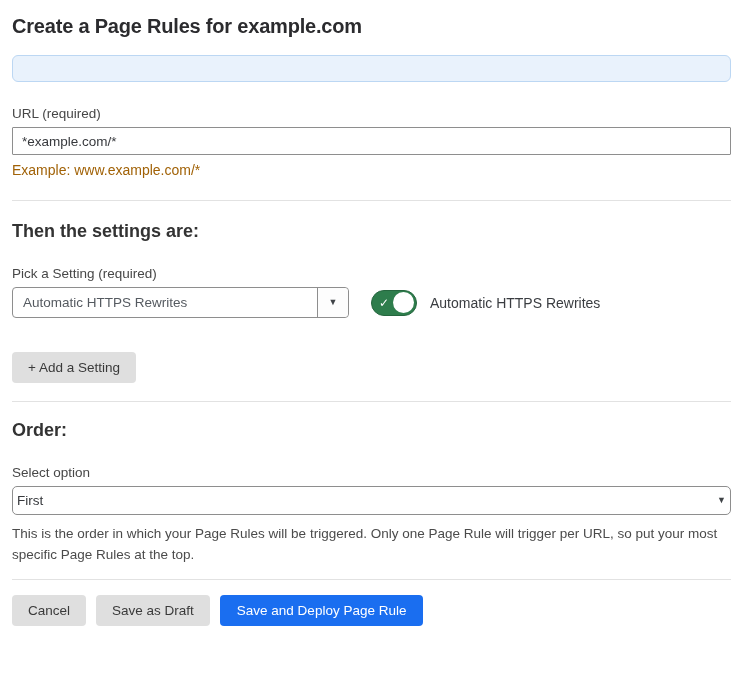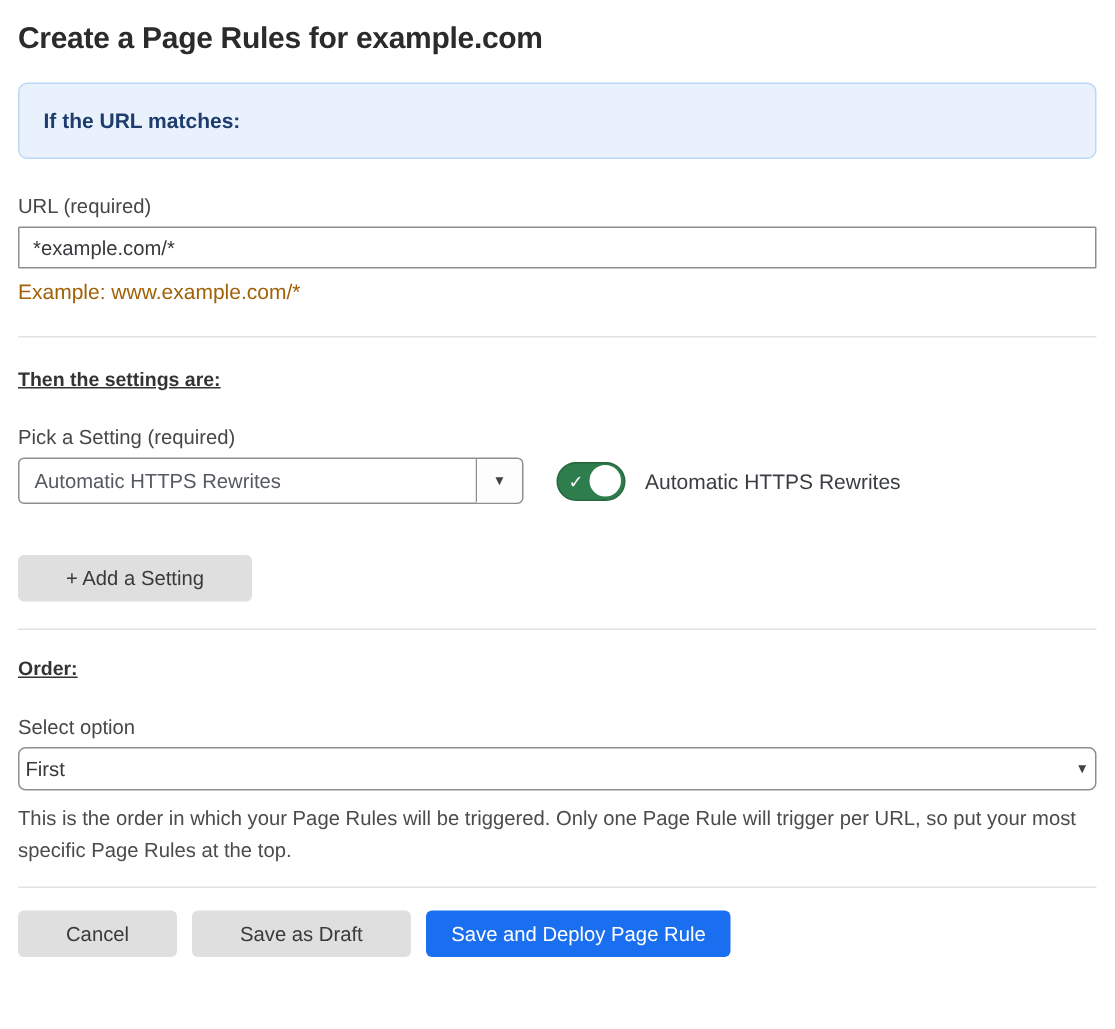--- a/index.html
+++ b/index.html
@@ -22,58 +22,57 @@
   .info-heading{font-weight:bold;}
   .info-link{color:var(--link-blue);text-decoration:underline;cursor:pointer;}
 
   .field-label{margin-top:24px;font-size:13.5px;color:#474747;}
   .text-input{margin-top:6px;width:100%;height:28px;border:1px solid #8e8e8e;border-radius:1px;
     padding:0 9px;font-size:13.5px;color:#37393d;font-family:inherit;background:#fff;outline:none;}
   .helper-text{margin-top:7px;font-size:14px;color:#a16207;}
 
   .divider{border:none;border-top:1px solid #e2e2e2;margin-top:22px;}
 
-  .section-heading{margin-top:20px;font-size:13px;font-weight:bold;color:#333;text-decoration:underline;}
+  .section-heading{margin-top:20px;font-size:18px;font-weight:bold;color:#333;}
 
   .setting-row{margin-top:6px;display:flex;align-items:center;}
   .dropdown{width:337px;height:31px;border:1px solid #8e8e8e;border-radius:4px;background:#fff;
     display:flex;align-items:stretch;cursor:pointer;}
   .dropdown-value{flex:1;display:flex;align-items:center;padding:0 10px;font-size:13.5px;color:#555a60;}
   .dropdown-arrow-btn{width:31px;border-left:1px solid #8e8e8e;display:flex;align-items:center;
     justify-content:center;background:#fdfdfd;border-radius:0 4px 4px 0;}
   .arrow{font-size:9px;color:#3f4347;line-height:1;}
 
   .toggle{margin-left:22px;width:46px;height:26px;border-radius:13px;background:var(--toggle-green);
     border:1px solid #25663e;position:relative;display:flex;align-items:center;cursor:pointer;}
   .toggle .check{position:absolute;left:7px;color:#ffffff;font-size:12px;font-weight:bold;line-height:1;}
   .toggle .knob{position:absolute;right:2px;width:21px;height:21px;border-radius:50%;background:#ffffff;}
   .toggle-label{margin-left:13px;font-size:14px;color:#3a3d41;}
 
   .btn{display:inline-block;border:none;border-radius:4px;font-family:inherit;font-size:13.5px;
-    cursor:pointer;padding:8px 32px;color:#3a3a3a;background:#dfdfdf;}
+    cursor:pointer;padding:8px 16px;color:#3a3a3a;background:#dfdfdf;}
   .add-setting-btn{margin-top:34px;}
 
   .select{margin-top:6px;width:100%;height:29px;border:1px solid #8e8e8e;border-radius:5px;background:#fff;
     display:flex;align-items:center;padding:0 4px;font-size:13.5px;color:#37393d;cursor:pointer;}
   .select .select-value{flex:1;}
 
   .order-helper{margin-top:8px;font-size:13.5px;line-height:21px;color:#4b4b4b;max-width:710px;}
 
   .footer{margin-top:15px;display:flex;align-items:center;gap:10px;}
   .btn-primary{background:var(--accent-blue);color:#ffffff;padding:8px 17px;}
 </style>
 </head>
 <body>
 
 <div class="container">
 
   <h1 class="page-title">Create a Page Rules for example.com</h1>
 
   <div class="info-box">
-    <div class="info-heading">If the URL matches:</div>
   </div>
 
   <div class="field-label">URL (required)</div>
   <input class="text-input" type="text" value="*example.com/*" style="">
   <div class="helper-text">Example: www.example.com/*</div>
 
   <hr class="divider">
 
   <div class="section-heading">Then the settings are:</div>
 

